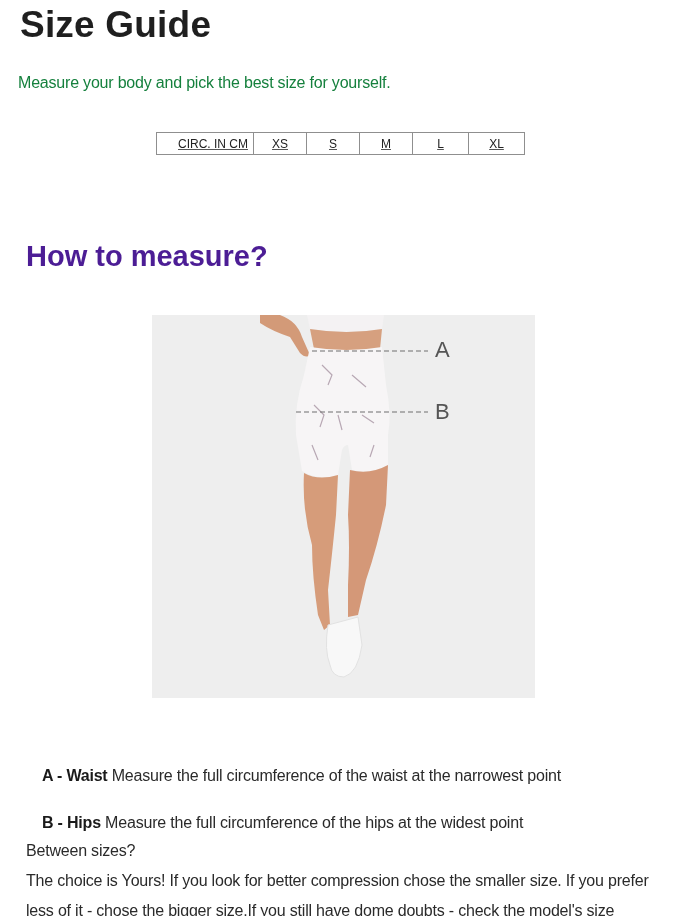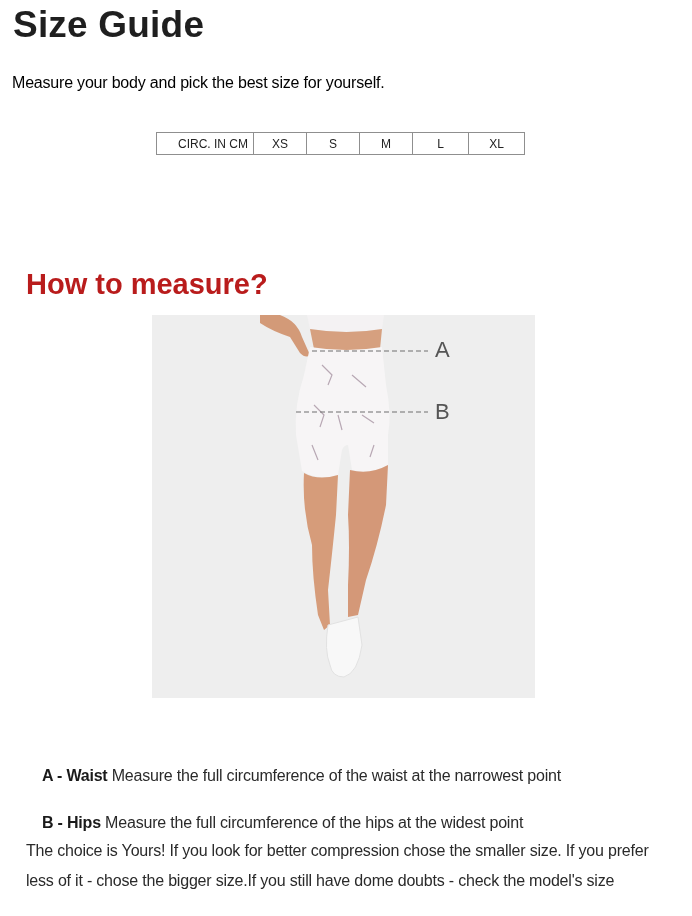--- a/index.html
+++ b/index.html
@@ -2,47 +2,47 @@
 <html><head>
   <meta charset="utf-8">
   <style>
     html, body { margin: 0; padding: 0; background: #ffffff; }
     body {
       width: 692px; height: 916px; overflow: hidden; position: relative;
       font-family: "Liberation Sans", "DejaVu Sans", sans-serif;
       color: #222222;
     }
     .page-title {
-      position: absolute; left: 13px; top: 2px; margin: 0;
+      position: absolute; left: 20px; top: 2px; margin: 0;
       font-size: 37px; font-weight: bold; color: #1f1f1f; letter-spacing: 0.2px;
       line-height: 46px;
     }
     .intro {
-      position: absolute; left: 12px; top: 74px; margin: 0;
-      font-size: 16px; color: #000000; letter-spacing: -0.2px;
+      position: absolute; left: 18px; top: 74px; margin: 0;
+      font-size: 16px; color: #15803d; letter-spacing: -0.2px;
     }
     table.size-table {
       position: absolute; left: 156px; top: 132px;
-      border-collapse: collapse; font-size: 12px; color: #555555;
+      border-collapse: collapse; font-size: 12px; color: #555555; text-decoration: underline;
     }
     table.size-table th, table.size-table td {
       border: 1px solid #8f8f8f; height: 21px; padding: 0 5px;
       text-align: center; font-weight: normal;
     }
     table.size-table th { color: #222222; }
     table.size-table .rowhead { text-align: right; width: 86px; }
     table.size-table th.rowhead { color: #222222; }
     table.size-table .c1 { width: 42px; text-align: center; }
     table.size-table .c2 { width: 42px; }
     table.size-table .c3 { width: 42px; }
     table.size-table .c4 { width: 45px; }
     table.size-table .c5 { width: 45px; }
     .section-title {
-      position: absolute; left: 26px; top: 264px; margin: 0;
-      font-size: 29px; font-weight: bold; color: #b91c1c; line-height: 40px;
+      position: absolute; left: 26px; top: 236px; margin: 0;
+      font-size: 29px; font-weight: bold; color: #4c1d95; line-height: 40px;
     }
     .figure {
       position: absolute; left: 152px; top: 315px; width: 383px; height: 383px;
       background: #eeeeee; overflow: hidden;
     }
     .figure svg { display: block; }
     .label-letter {
       position: absolute; font-size: 22px; color: #555555;
     }
     .defs {
@@ -102,14 +102,15 @@
   <span class="label-letter" style="left:283px; top:22px;">A</span>
   <span class="label-letter" style="left:283px; top:84px;">B</span>
 </div>
 
 <div class="defs">
   <p><b>A - Waist</b><span> Measure the full circumference of the waist at the narrowest point</span></p>
   <p><b>B - Hips</b><span> Measure the full circumference of the hips at the widest point</span></p>
 </div>
 
 <div class="between">
+  <p>Between sizes?</p>
   <p>The choice is Yours! If you look for better compression chose the smaller size. If you prefer less of it - chose the bigger size.If you still have dome doubts - check the model's size</p>
 </div>
 
 </body></html>

